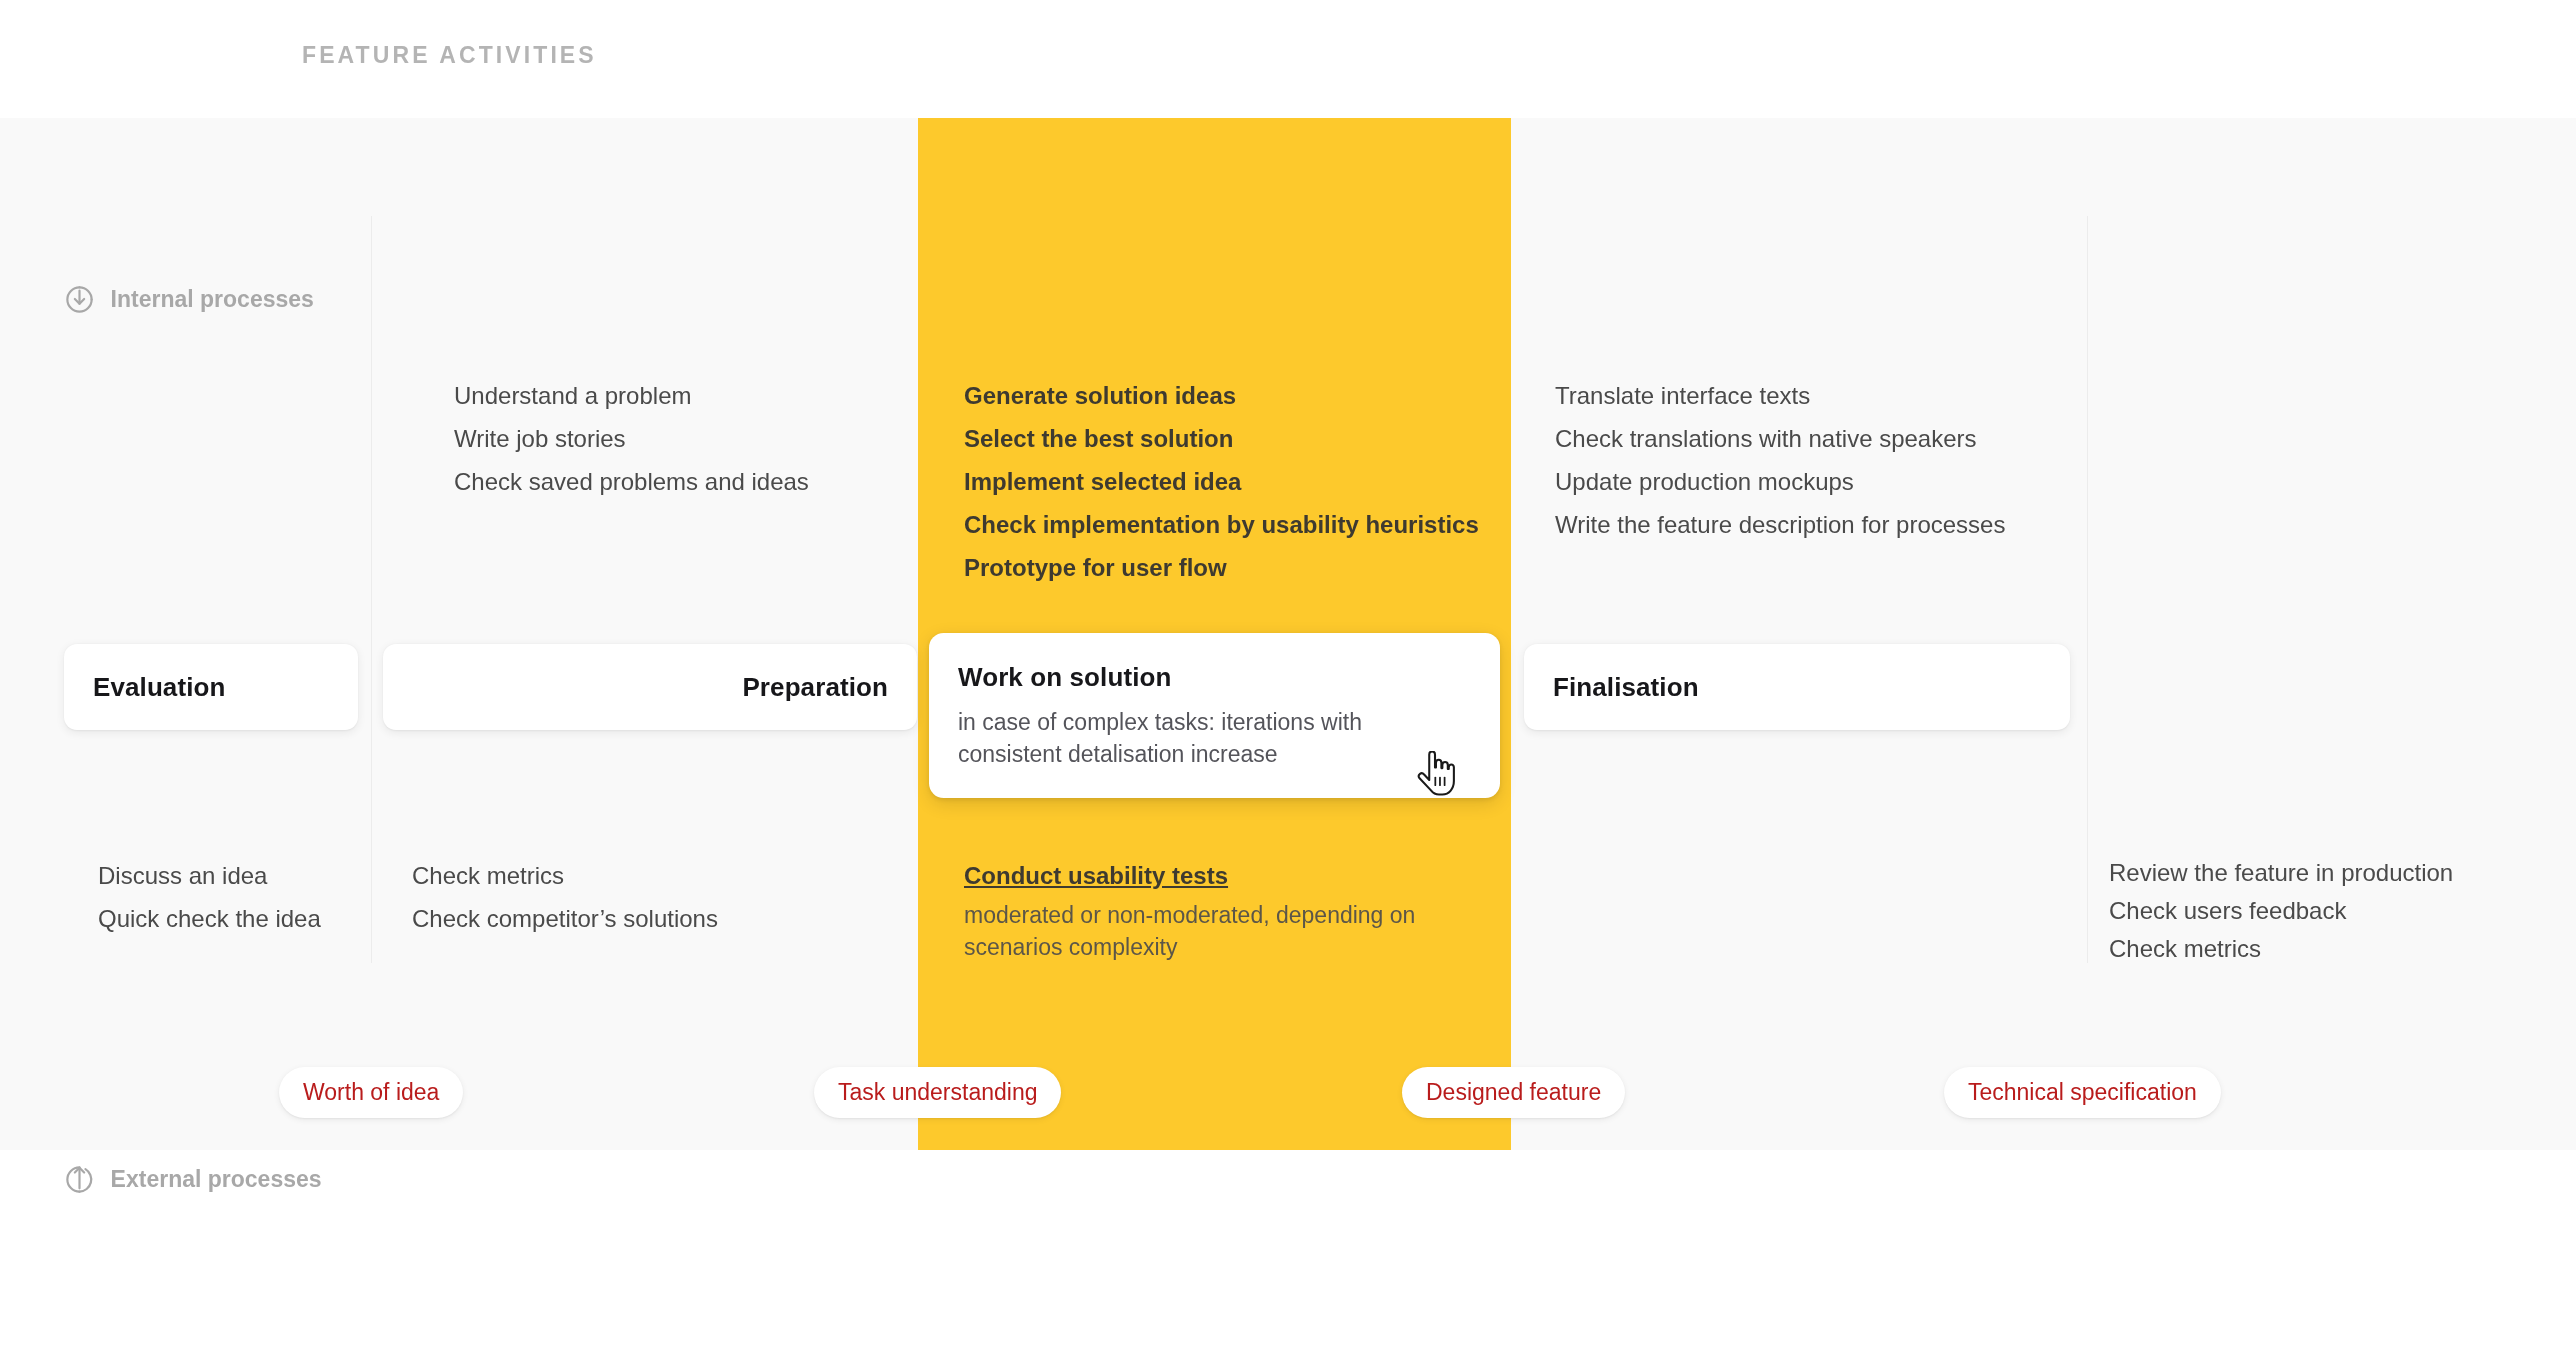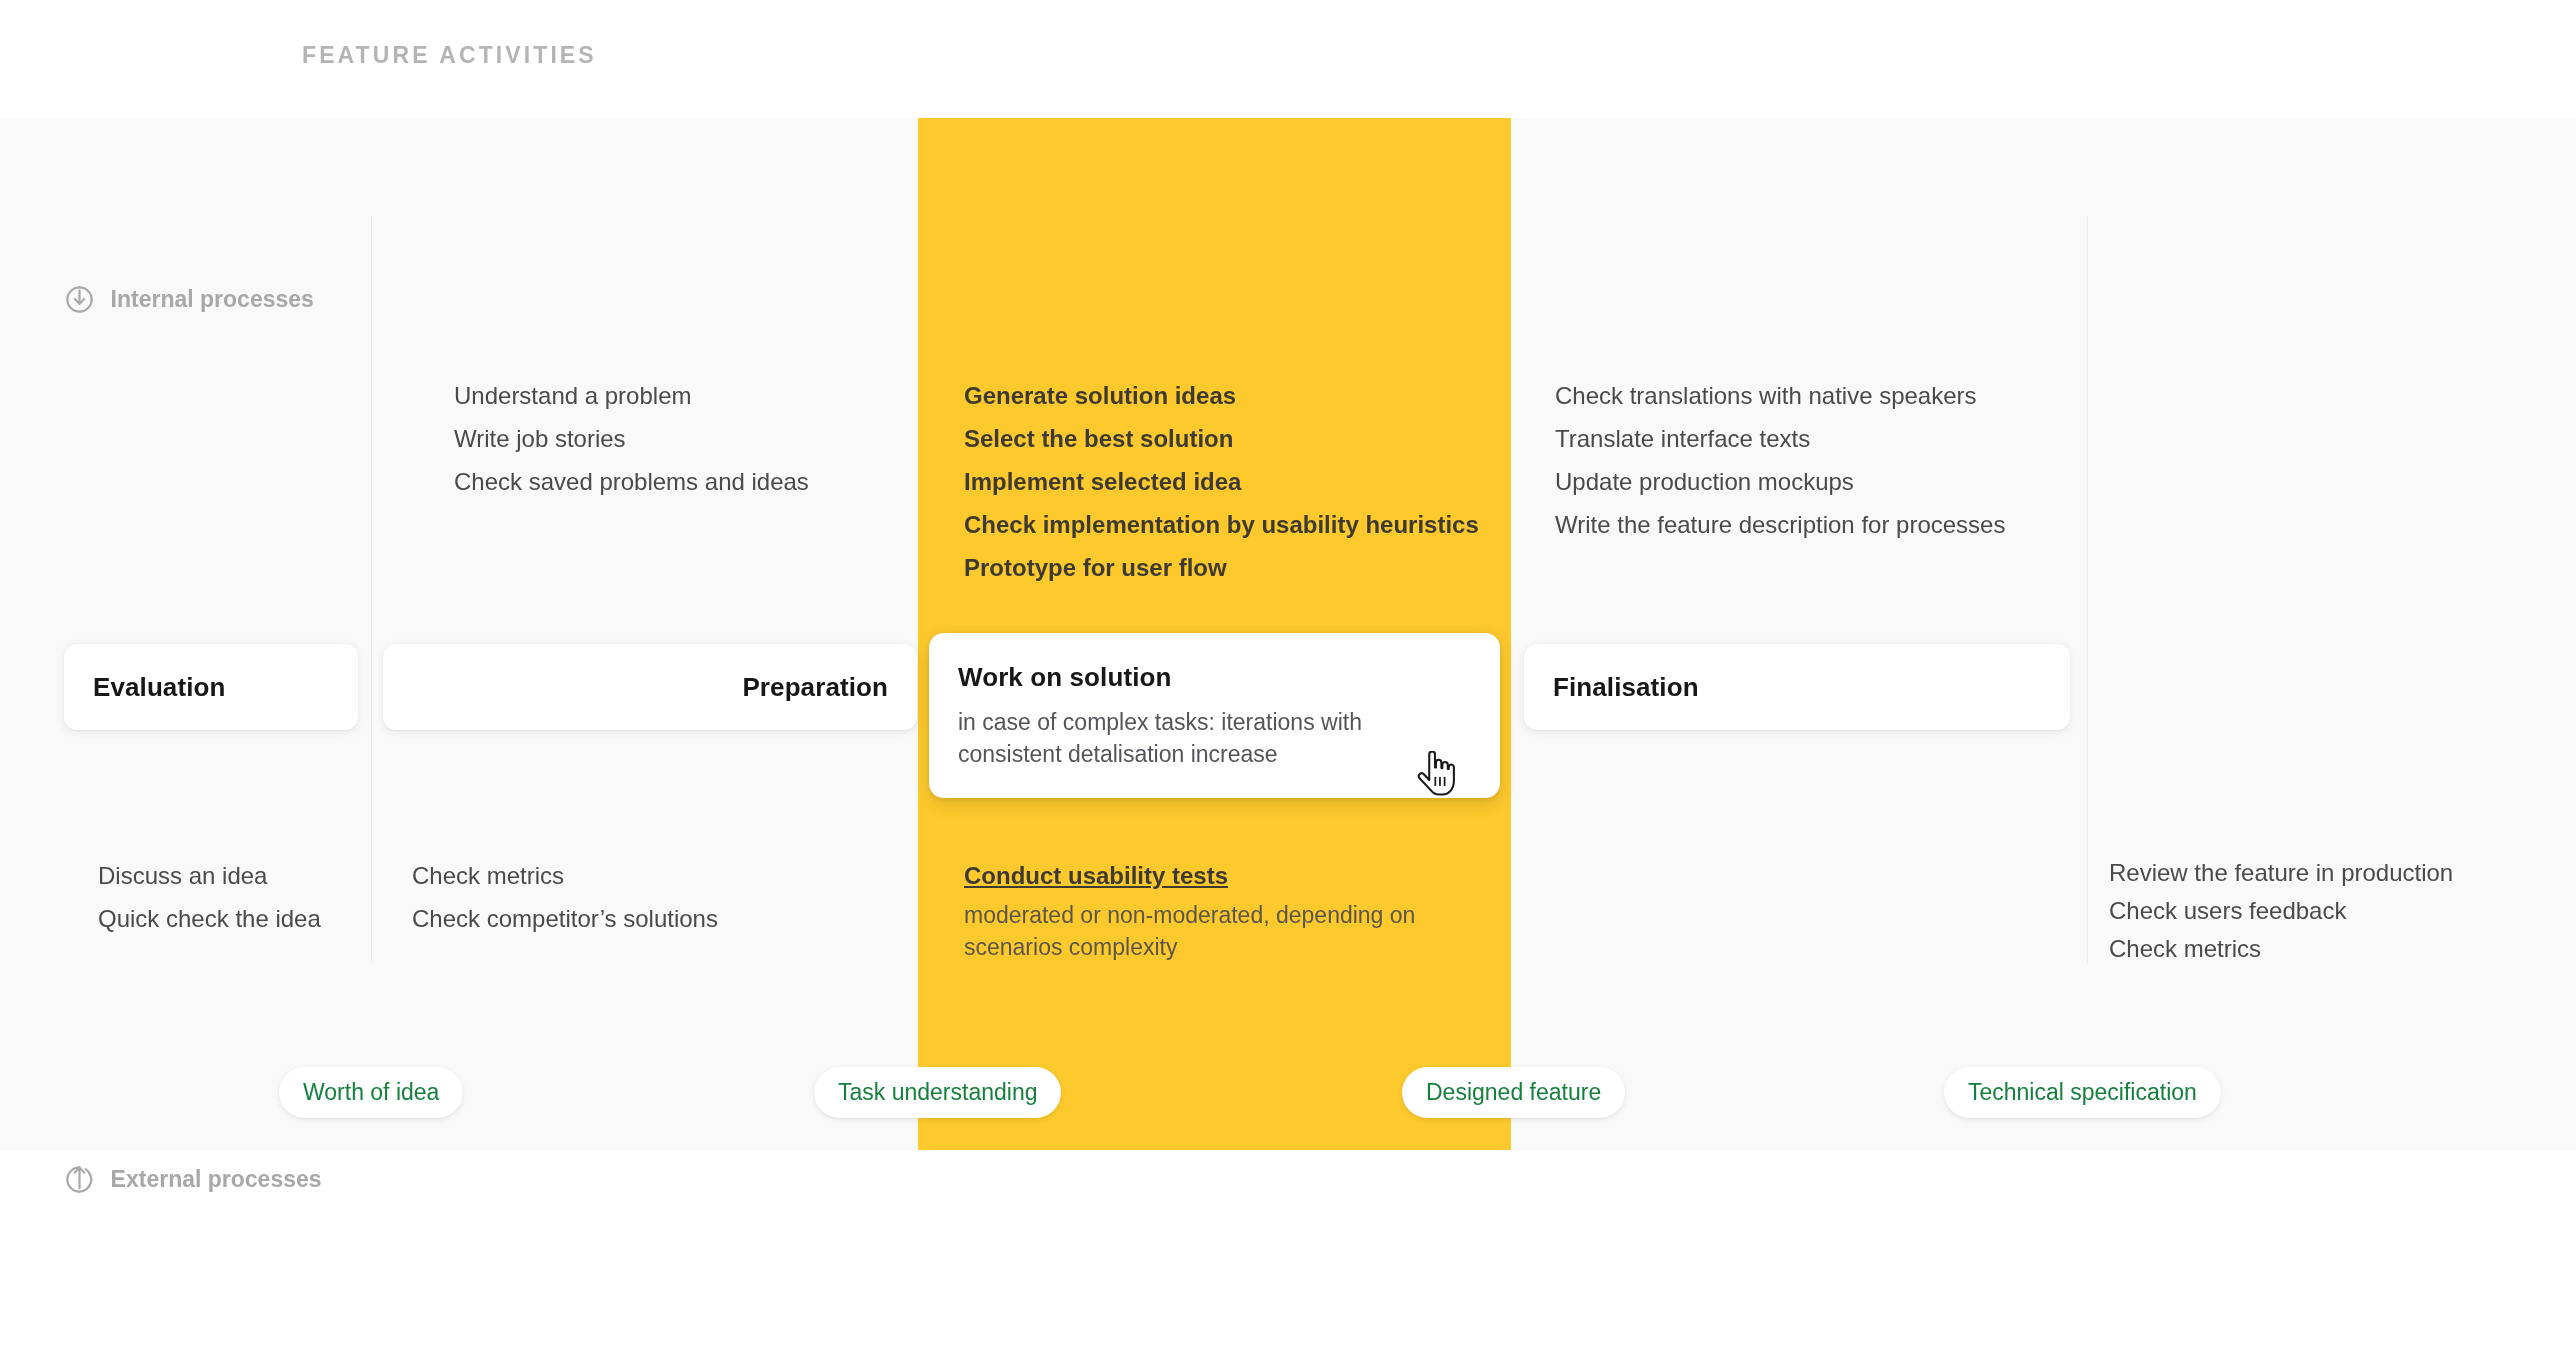--- a/index.html
+++ b/index.html
@@ -128,21 +128,21 @@
     margin-top:1.8px;
   }
 
   
   .pill{
     position:absolute; top:949px;
     height:51px; padding:0 24px;
     background:#ffffff; border-radius:26px;
     display:flex; align-items:center; justify-content:center;
     box-shadow:0 1.8px 6.4px rgba(0,0,0,0.07), 0 0.9px 1.8px rgba(0,0,0,0.05);
-    font-size:23px; color:#15803d; white-space:nowrap;
+    font-size:23px; color:#b91c1c; white-space:nowrap;
   }
   .pill.p0{ left:279px; }
   .pill.p1{ left:814px; }
   .pill.p2{ left:1402px; }
   .pill.p3{ left:1944px; }
 
   
   .cursor{
     position:absolute; left:1415px; top:633px;
     width:40px; height:48px; pointer-events:none;
@@ -233,22 +233,22 @@
     <div class="tasks-bottom">
       <div class="task-block">
         <div class="task-head">Conduct usability tests</div>
         <div class="task-desc">moderated or non-moderated, depending on scenarios complexity</div>
       </div>
     </div>
   </div>
 
   <div class="col col-3">
     <div class="tasks-top">
+      <div class="task">Translate interface texts</div>
       <div class="task">Check translations with native speakers</div>
-      <div class="task">Translate interface texts</div>
       <div class="task">Update production mockups</div>
       <div class="task">Write the feature description for processes</div>
     </div>
 
     <div class="stage-card plain">
       <div class="stage-title">Finalisation</div>
     </div>
 
     <div class="tasks-bottom"></div>
   </div>

